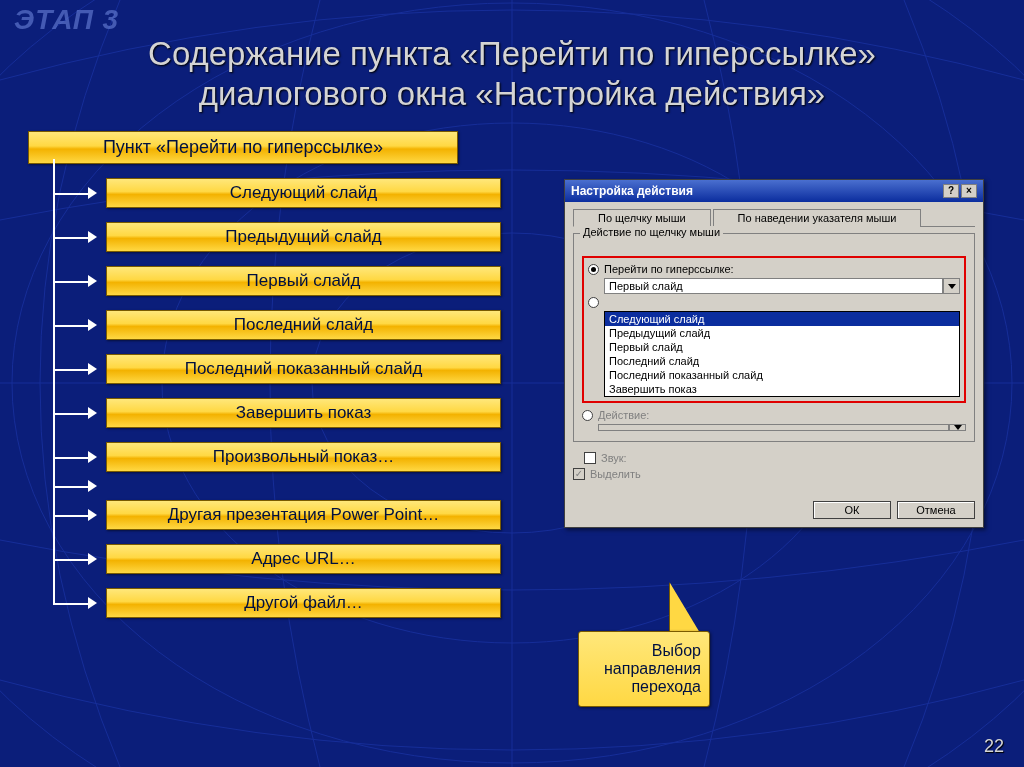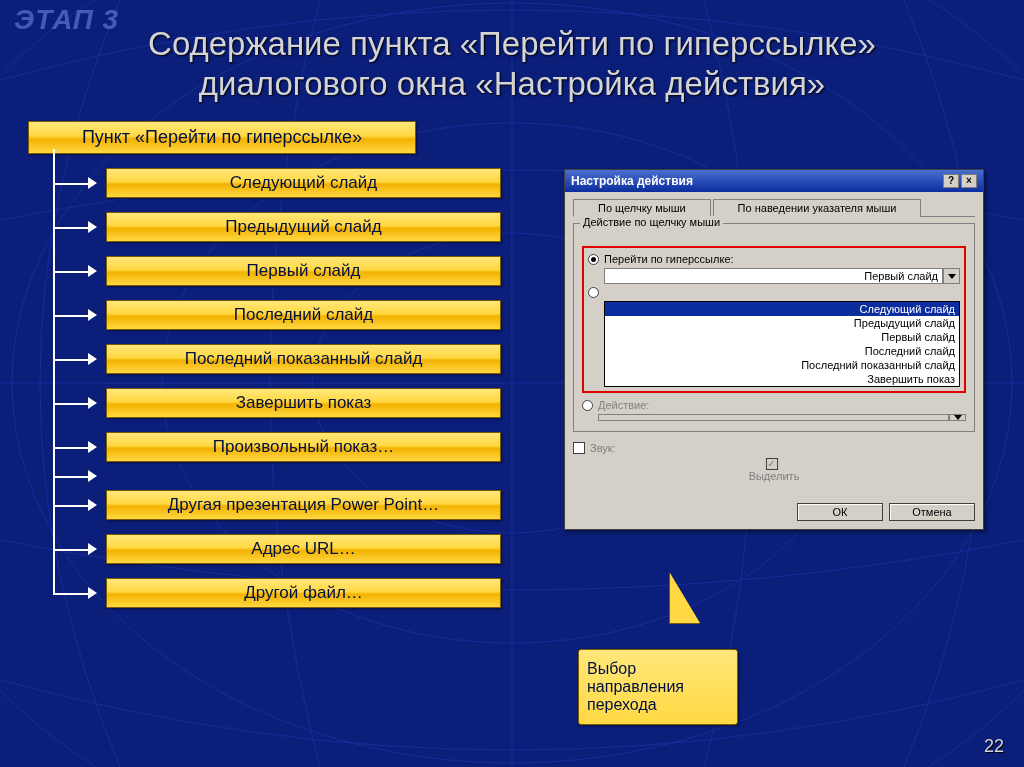--- a/index.html
+++ b/index.html
@@ -13,35 +13,35 @@
   
   .bg-grid { position:absolute; inset:0; z-index:0; opacity:0.35; pointer-events:none; }
   .bg-grid svg { width:100%; height:100%; }
   .watermark {
     position:absolute; top:4px; left:14px; color:#6a83d9; font-size:28px;
     font-weight:bold; letter-spacing:1px; opacity:0.6; z-index:1;
     font-style:italic;
   }
   .title {
     position:relative; z-index:2; text-align:center; color:#d4d4d4;
-    font-size:33px; padding:24px 60px 10px; line-height:1.2;
+    font-size:33px; padding:34px 60px 10px; line-height:1.2;
     text-shadow:1px 1px 2px #000;
   }
   .content { position:relative; z-index:2; display:flex; padding:8px 28px 0; }
   
   .left { width:510px; }
   .tree { position:relative; }
   .tree .trunk {
     position:absolute; left:25px; top:28px; bottom:14px; width:2px; background:#fff;
   }
   .root-bar {
     margin-left:0;
     background:linear-gradient(#ffe77a 0%, #ffd843 45%, #f3b200 55%, #ffd843 100%);
     border:1px solid #7a5b00; color:#001040; text-align:center;
-    font-size:18px; padding:5px 8px; width:388px;
+    font-size:18px; padding:5px 8px; width:430px;
     box-shadow:1px 1px 2px rgba(0,0,0,.5);
   }
   .branch { position:relative; margin-top:14px; display:flex; align-items:center; }
   .branch .elbow {
     position:absolute; left:25px; top:50%; width:40px; height:2px; background:#fff;
   }
   .branch .arrow {
     position:absolute; left:60px; top:50%; width:0;height:0; transform:translateY(-50%);
     border-left:9px solid #fff; border-top:6px solid transparent; border-bottom:6px solid transparent;
   }
@@ -68,48 +68,48 @@
   .dlg-title .winbtn {
     width:16px;height:14px;background:#d4d0c8;border:1px solid #808080;
     margin-left:2px; display:flex;align-items:center;justify-content:center;
     color:#000;font-size:10px;font-weight:bold;line-height:1;
   }
   .dlg-body{padding:6px 8px 10px;}
   .tabs {display:flex;border-bottom:1px solid #808080;margin-bottom:6px;}
   .tab{border:1px solid #808080;border-bottom:none;background:#d4d0c8;
     padding:2px 24px;margin-right:2px;position:relative;top:1px;}
   .tab.active{background:#d4d0c8;border-bottom:1px solid #d4d0c8;}
-  .group{border:1px solid #808080;padding:6px 8px 8px;position:relative;margin-top:4px;text-align:right;}
+  .group{border:1px solid #808080;padding:6px 8px 8px;position:relative;margin-top:4px;}
   .group-title{position:absolute;top:-8px;left:6px;background:#d4d0c8;padding:0 3px;}
   .radio-row{display:flex;align-items:center;margin:3px 0;}
   .radio{width:11px;height:11px;border:1px solid #404040;border-radius:50%;
     margin-right:5px;background:#fff;display:inline-flex;align-items:center;justify-content:center;}
   .radio.checked::after{content:"";width:5px;height:5px;background:#000;border-radius:50%;}
   .redbox{border:2px solid #e00000;padding:2px 4px 4px;margin-top:16px;}
   .combo{display:flex;margin:2px 0 2px 16px;}
   .combo-field{flex:1;background:#fff;border:1px solid #808080;padding:1px 4px;}
   .combo-btn{width:17px;border:1px solid #808080;background:#d4d0c8;
     display:flex;align-items:center;justify-content:center;}
   .combo-btn::after{content:"";border-left:4px solid transparent;border-right:4px solid transparent;border-top:5px solid #000;}
   .dropdown-open{margin:0 0 0 16px;border:1px solid #000;background:#fff;}
   .dd-item{padding:1px 4px;}
   .dd-item.sel{background:#0b2d9e;color:#fff;}
   .disabled{color:#808080;}
   .checkbox{width:12px;height:12px;border:1px solid #404040;background:#fff;
     display:inline-flex;align-items:center;justify-content:center;margin-right:5px;}
   .checkbox.grey{background:#d4d0c8;}
   .checkbox.checked::after{content:"✓";font-size:10px;line-height:1;}
   .dlg-foot{display:flex;justify-content:flex-end;gap:6px;padding:8px;}
-  .btn{border:1px solid #404040;background:#d4d0c8;padding:2px 0;width:86px;text-align:center;
+  .btn{border:1px solid #404040;background:#d4d0c8;padding:2px 0;width:78px;text-align:center;
     box-shadow:inset 1px 1px 0 #fff;}
   
   .callout {
-    position:absolute; left:40px; top:528px; width:160px;
+    position:absolute; left:40px; top:500px; width:132px;
     background:linear-gradient(#ffe77a,#ffd843);
-    border:1px solid #7a5b00; color:#001040; text-align:left;
+    border:1px solid #7a5b00; color:#001040; text-align:right;
     font-size:16px; padding:10px 8px; border-radius:3px;
     box-shadow:1px 1px 3px rgba(0,0,0,.5);
   }
   .callout-tail{
     position:absolute; left:132px; top:452px; width:0;height:0;
     border-bottom:50px solid #ffd843;
     border-right:30px solid transparent;
   }
   .callout-tail::before{
     content:"";position:absolute;left:-1px;top:-1px;width:0;height:0;
@@ -252,25 +252,25 @@
           </div>
           <div class="radio-row disabled" style="margin-top:6px;">
             <span class="radio"></span>
             <span>Действие:</span>
           </div>
           <div class="combo disabled">
             <div class="combo-field" style="background:#d4d0c8;"></div>
             <div class="combo-btn"></div>
           </div>
         </div>
-        <div class="radio-row disabled" style="margin-top:10px;">
+        <div class="radio-row disabled" style="margin-top:10px;margin-left:11px;">
           <span class="checkbox"></span>
           <span>Звук:</span>
         </div>
-        <div class="radio-row disabled" style="margin-top:4px;flex-direction:column;">
+        <div class="radio-row disabled" style="margin-top:4px;">
           <span class="checkbox grey checked"></span>
           <span>Выделить</span>
         </div>
       </div>
       <div class="dlg-foot">
         <div class="btn">ОК</div>
         <div class="btn">Отмена</div>
       </div>
     </div>
 

